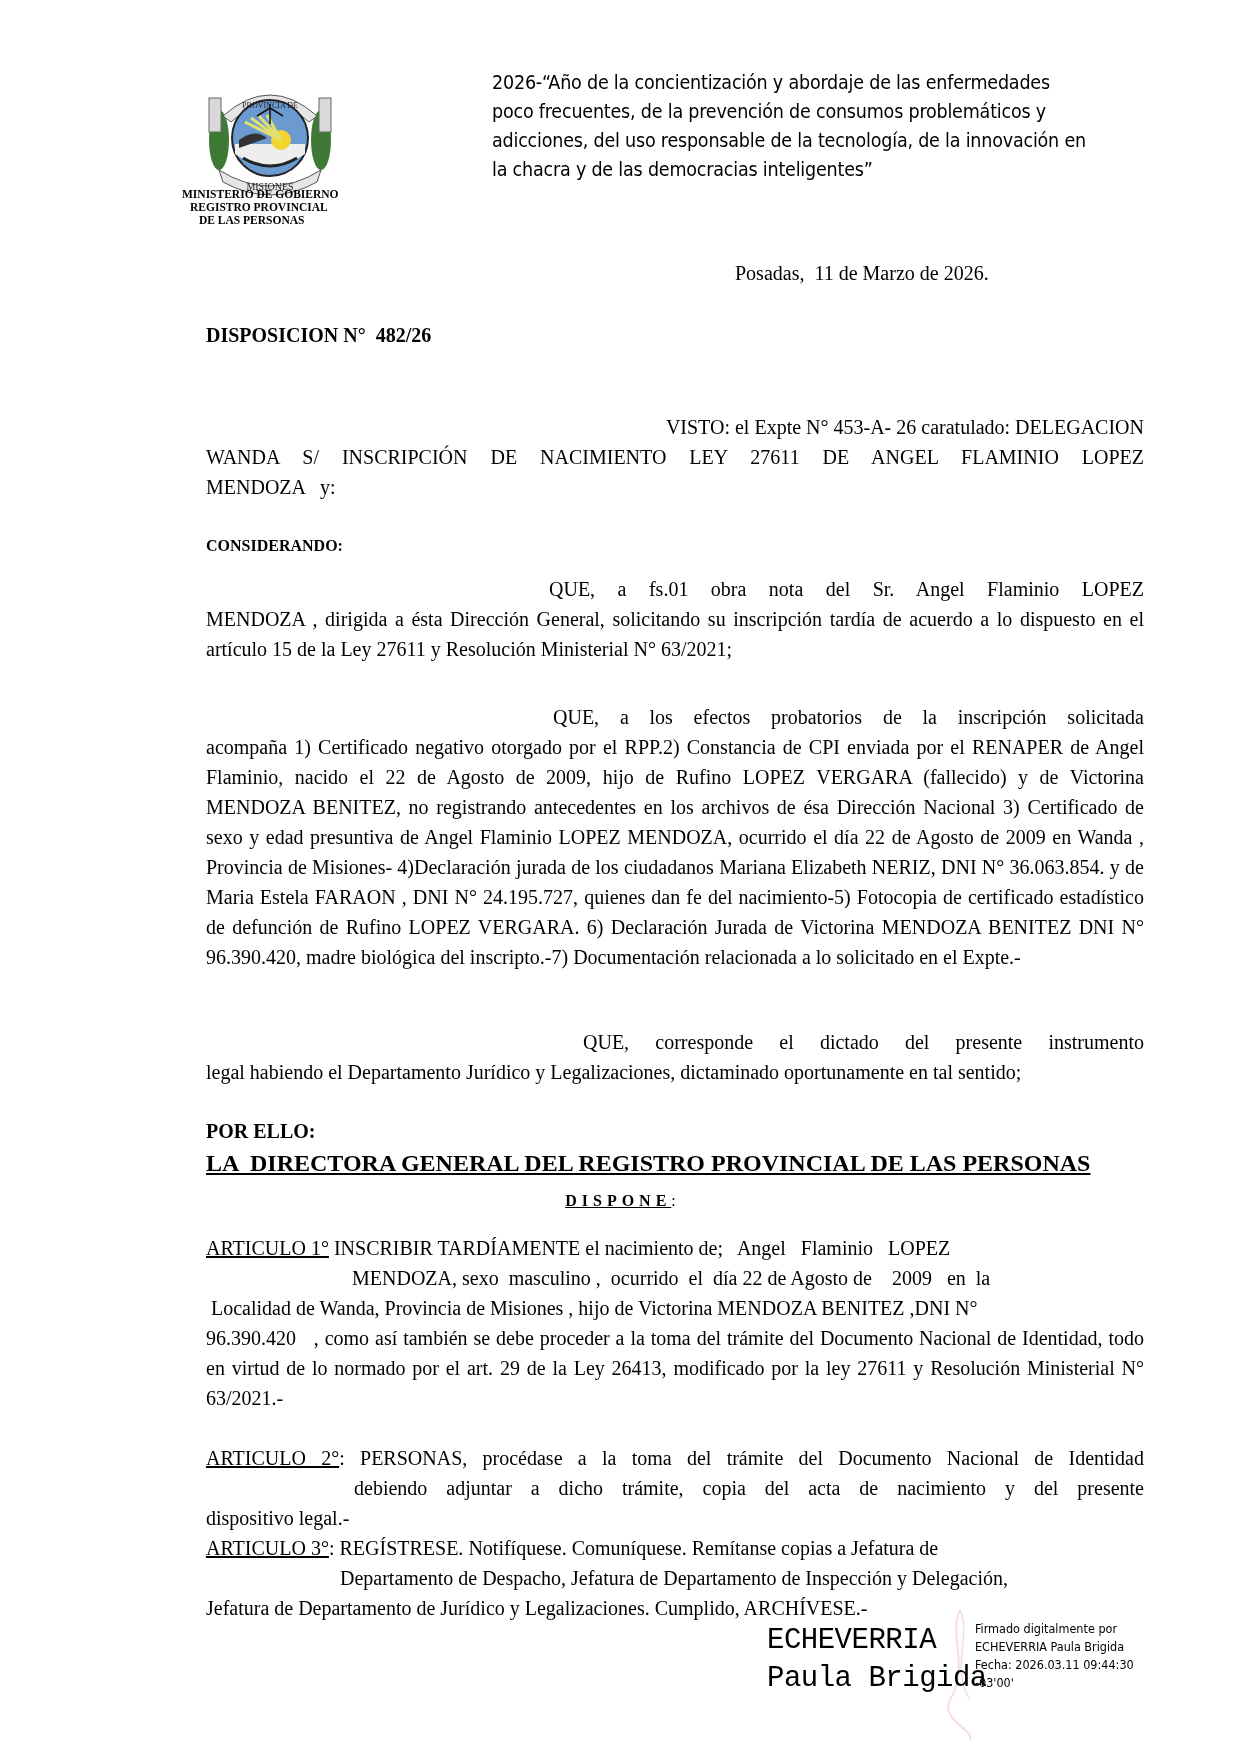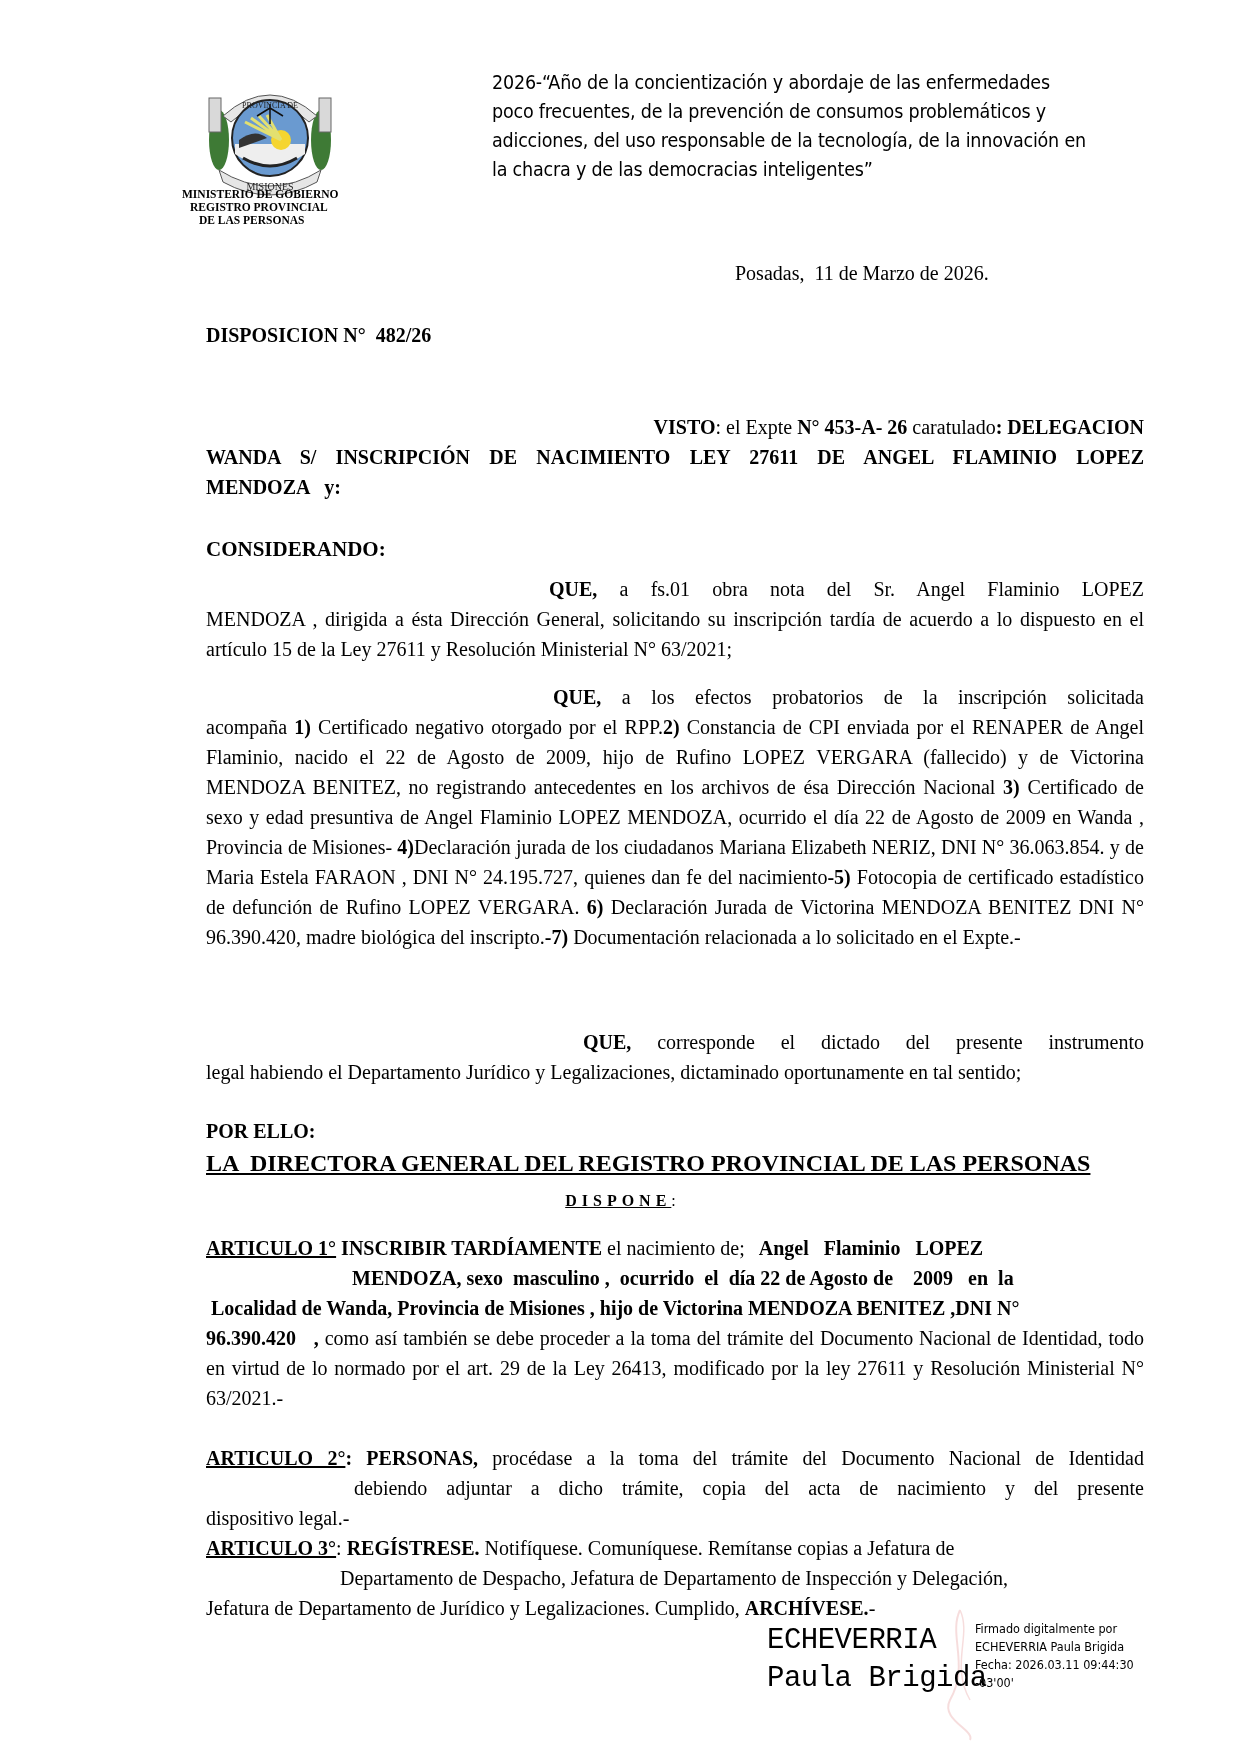--- a/index.html
+++ b/index.html
@@ -1,40 +1,40 @@
 <!DOCTYPE html>
 <html><head>
 <meta charset="utf-8">
 <style>
   html, body { margin: 0; padding: 0; background: #ffffff; }
   body { width: 1241px; height: 1755px; position: relative; overflow: hidden; color: #000; }
   .serif { font-family: "Liberation Serif", "DejaVu Serif", serif; }
   .abs { position: absolute; }
-  b, .b { font-weight: bold; }
+  b, .b { font-weight: normal; }
   u, .u { text-decoration: underline; }
 
   
   #crest { left: 205px; top: 78px; width: 130px; height: 118px; }
   #ministry { left: 178px; top: 188px; width: 200px; font-size: 11.5px; line-height: 13px; font-weight: bold; }
   #ministry div:nth-child(1) { padding-left: 4px; }
   #ministry div:nth-child(2) { padding-left: 12px; }
   #ministry div:nth-child(3) { padding-left: 21px; }
 
   #motto { left: 492px; top: 68px; width: 680px; text-align: left; font-size: 19.5px; line-height: 29px; letter-spacing: -0.2px; font-family: "DejaVu Sans Condensed", "Liberation Sans Narrow", "Liberation Sans", sans-serif; }
 
   #place-date { left: 735px; top: 262px; font-size: 20px; }
   #disp-title { left: 206px; top: 324px; font-size: 20px; font-weight: bold; }
 
   .body-text { font-size: 20px; line-height: 30px; text-align: justify; }
   .para { position: absolute; left: 206px; width: 938px; }
 
   #visto { top: 412px; }
-  #considerando { left: 206px; top: 537px; font-size: 21px; font-weight: bold; }
+  #considerando { left: 206px; top: 537px; font-size: 16px; font-weight: bold; }
   #que1 { top: 574px; }
-  #que2 { top: 682px; }
+  #que2 { top: 702px; }
   #que3 { top: 1027px; }
   #por-ello { left: 206px; top: 1120px; font-size: 20px; font-weight: bold; }
   #directora { left: 206px; top: 1150px; font-size: 24px; font-weight: bold; text-decoration: underline; }
   #dispone { left: 0; width: 1241px; top: 1192px; text-align: center; font-size: 16px; }
   #dispone .lbl { font-weight: bold; text-decoration: underline; letter-spacing: 5px; }
   #art1 { top: 1233px; }
   #art2 { top: 1443px; }
   #art3 { top: 1533px; }
   .line { display: block; }
   .jline { display: block; text-align: justify; text-align-last: justify; }

